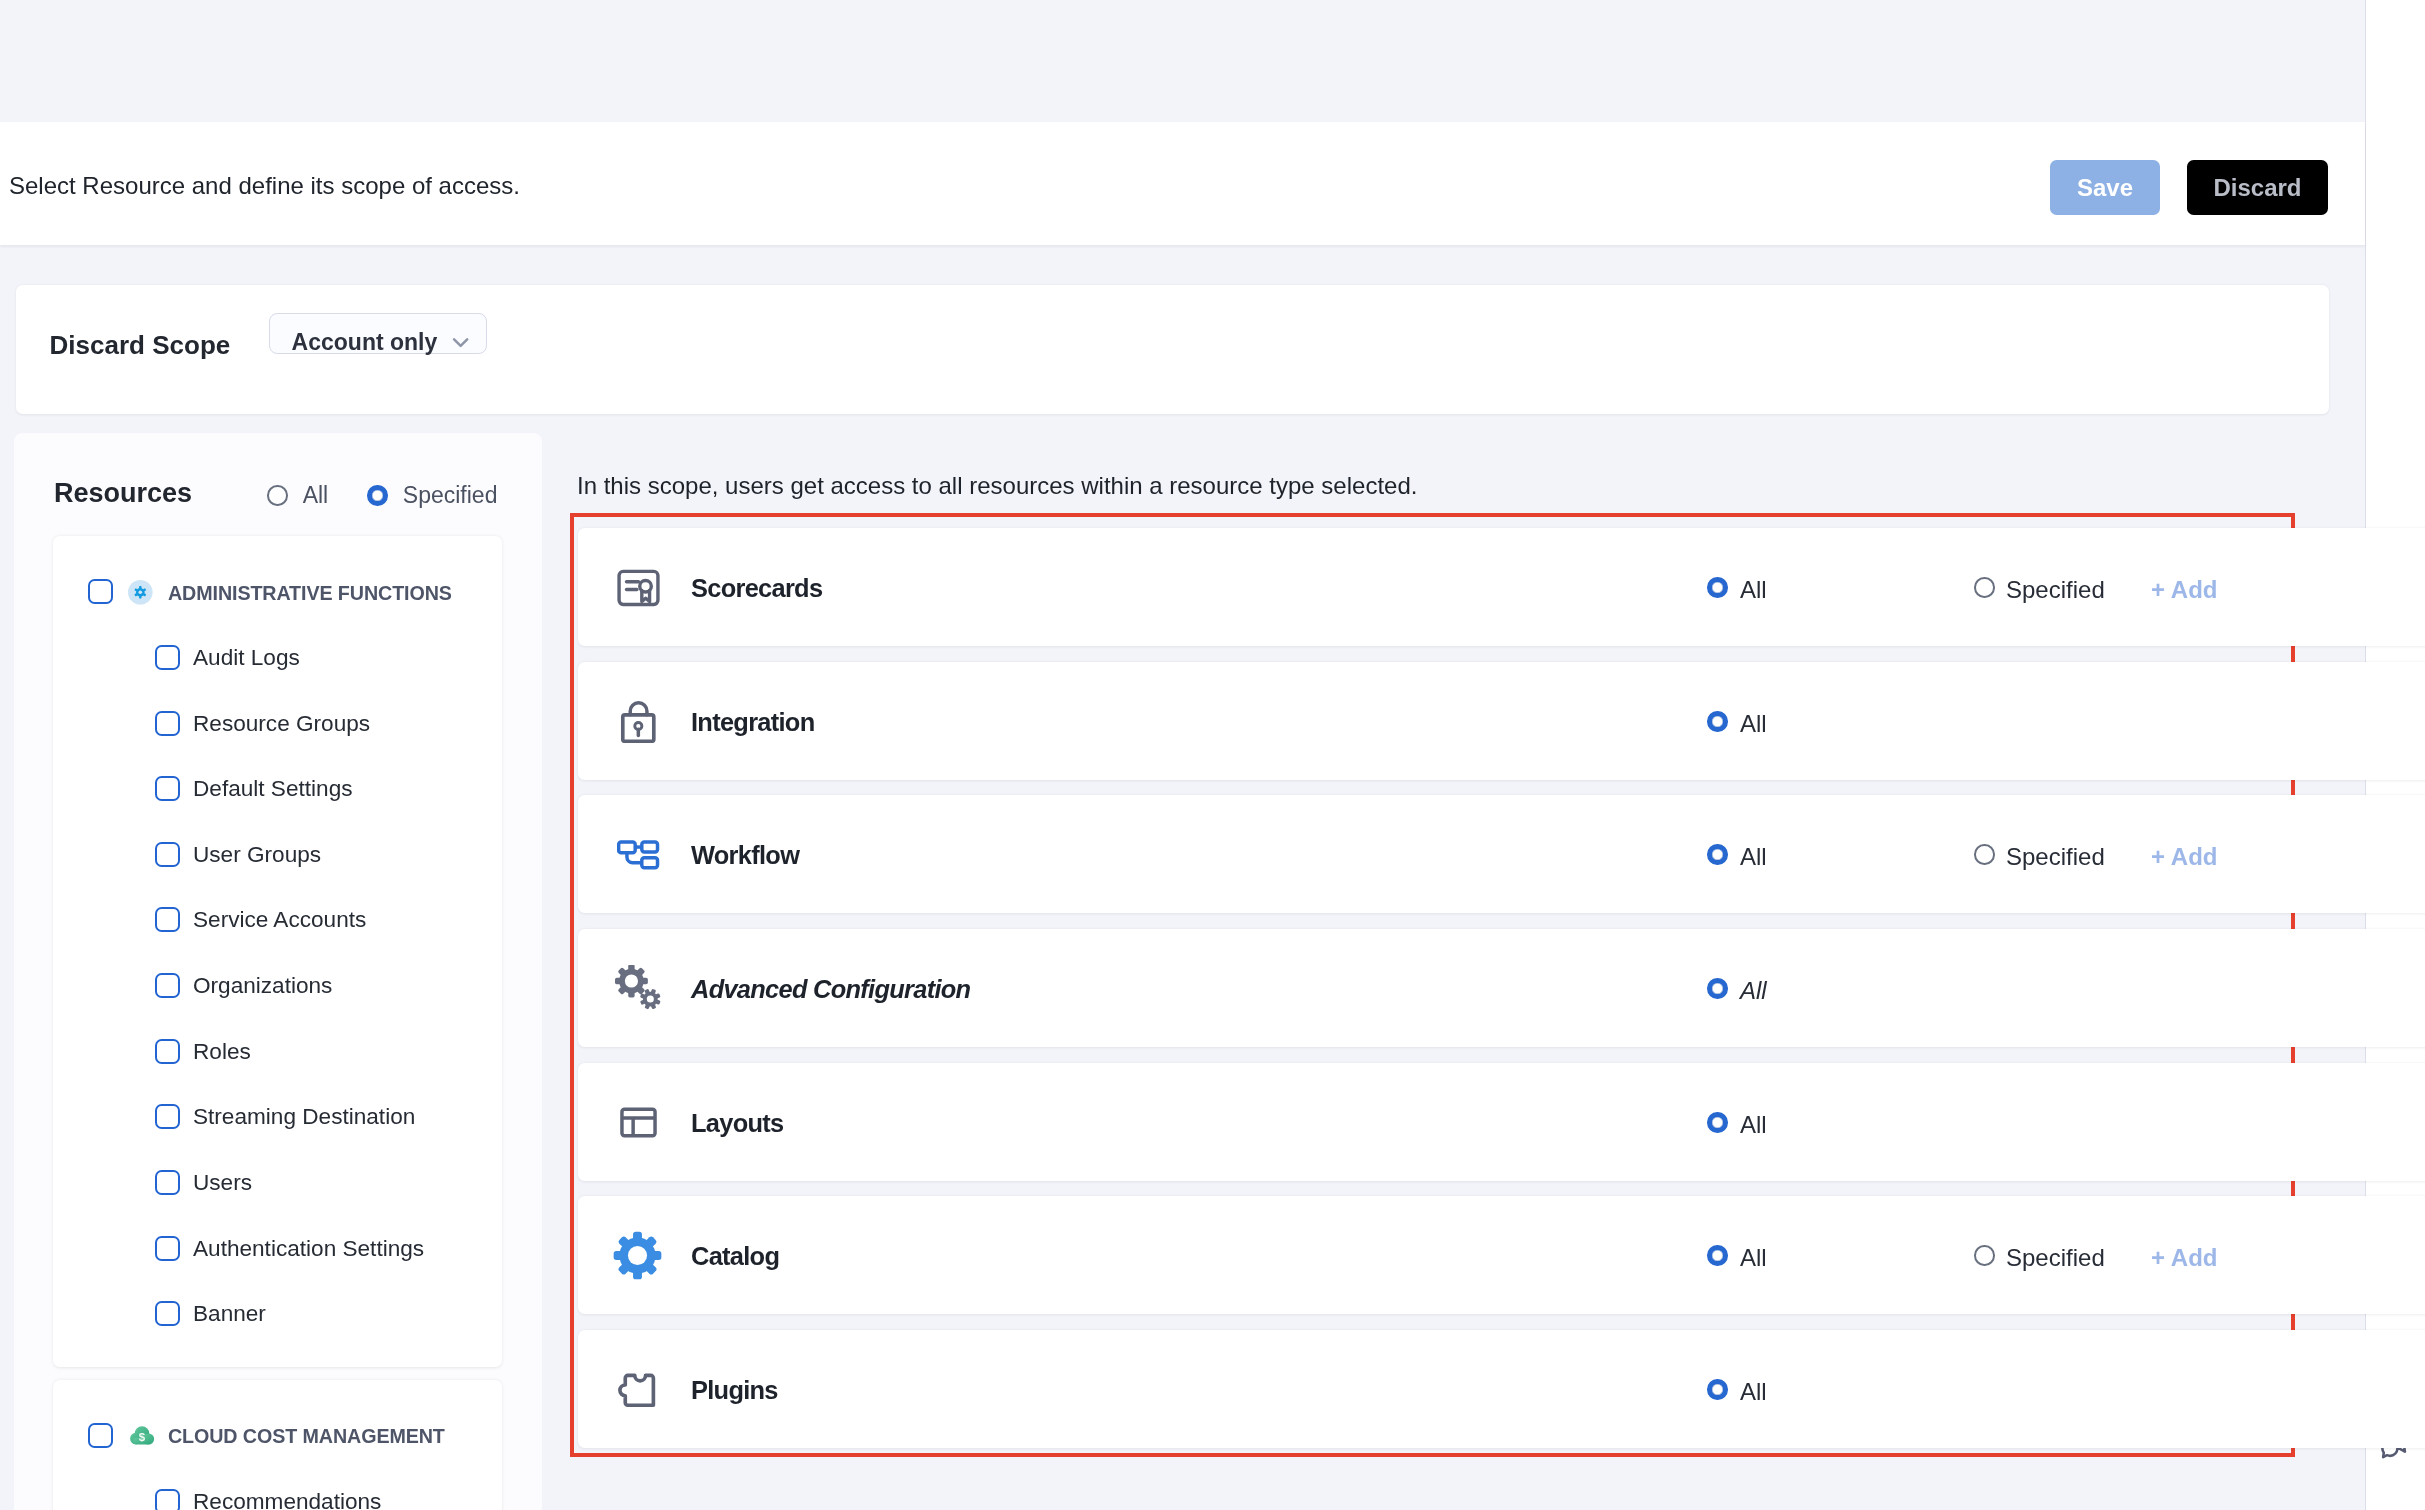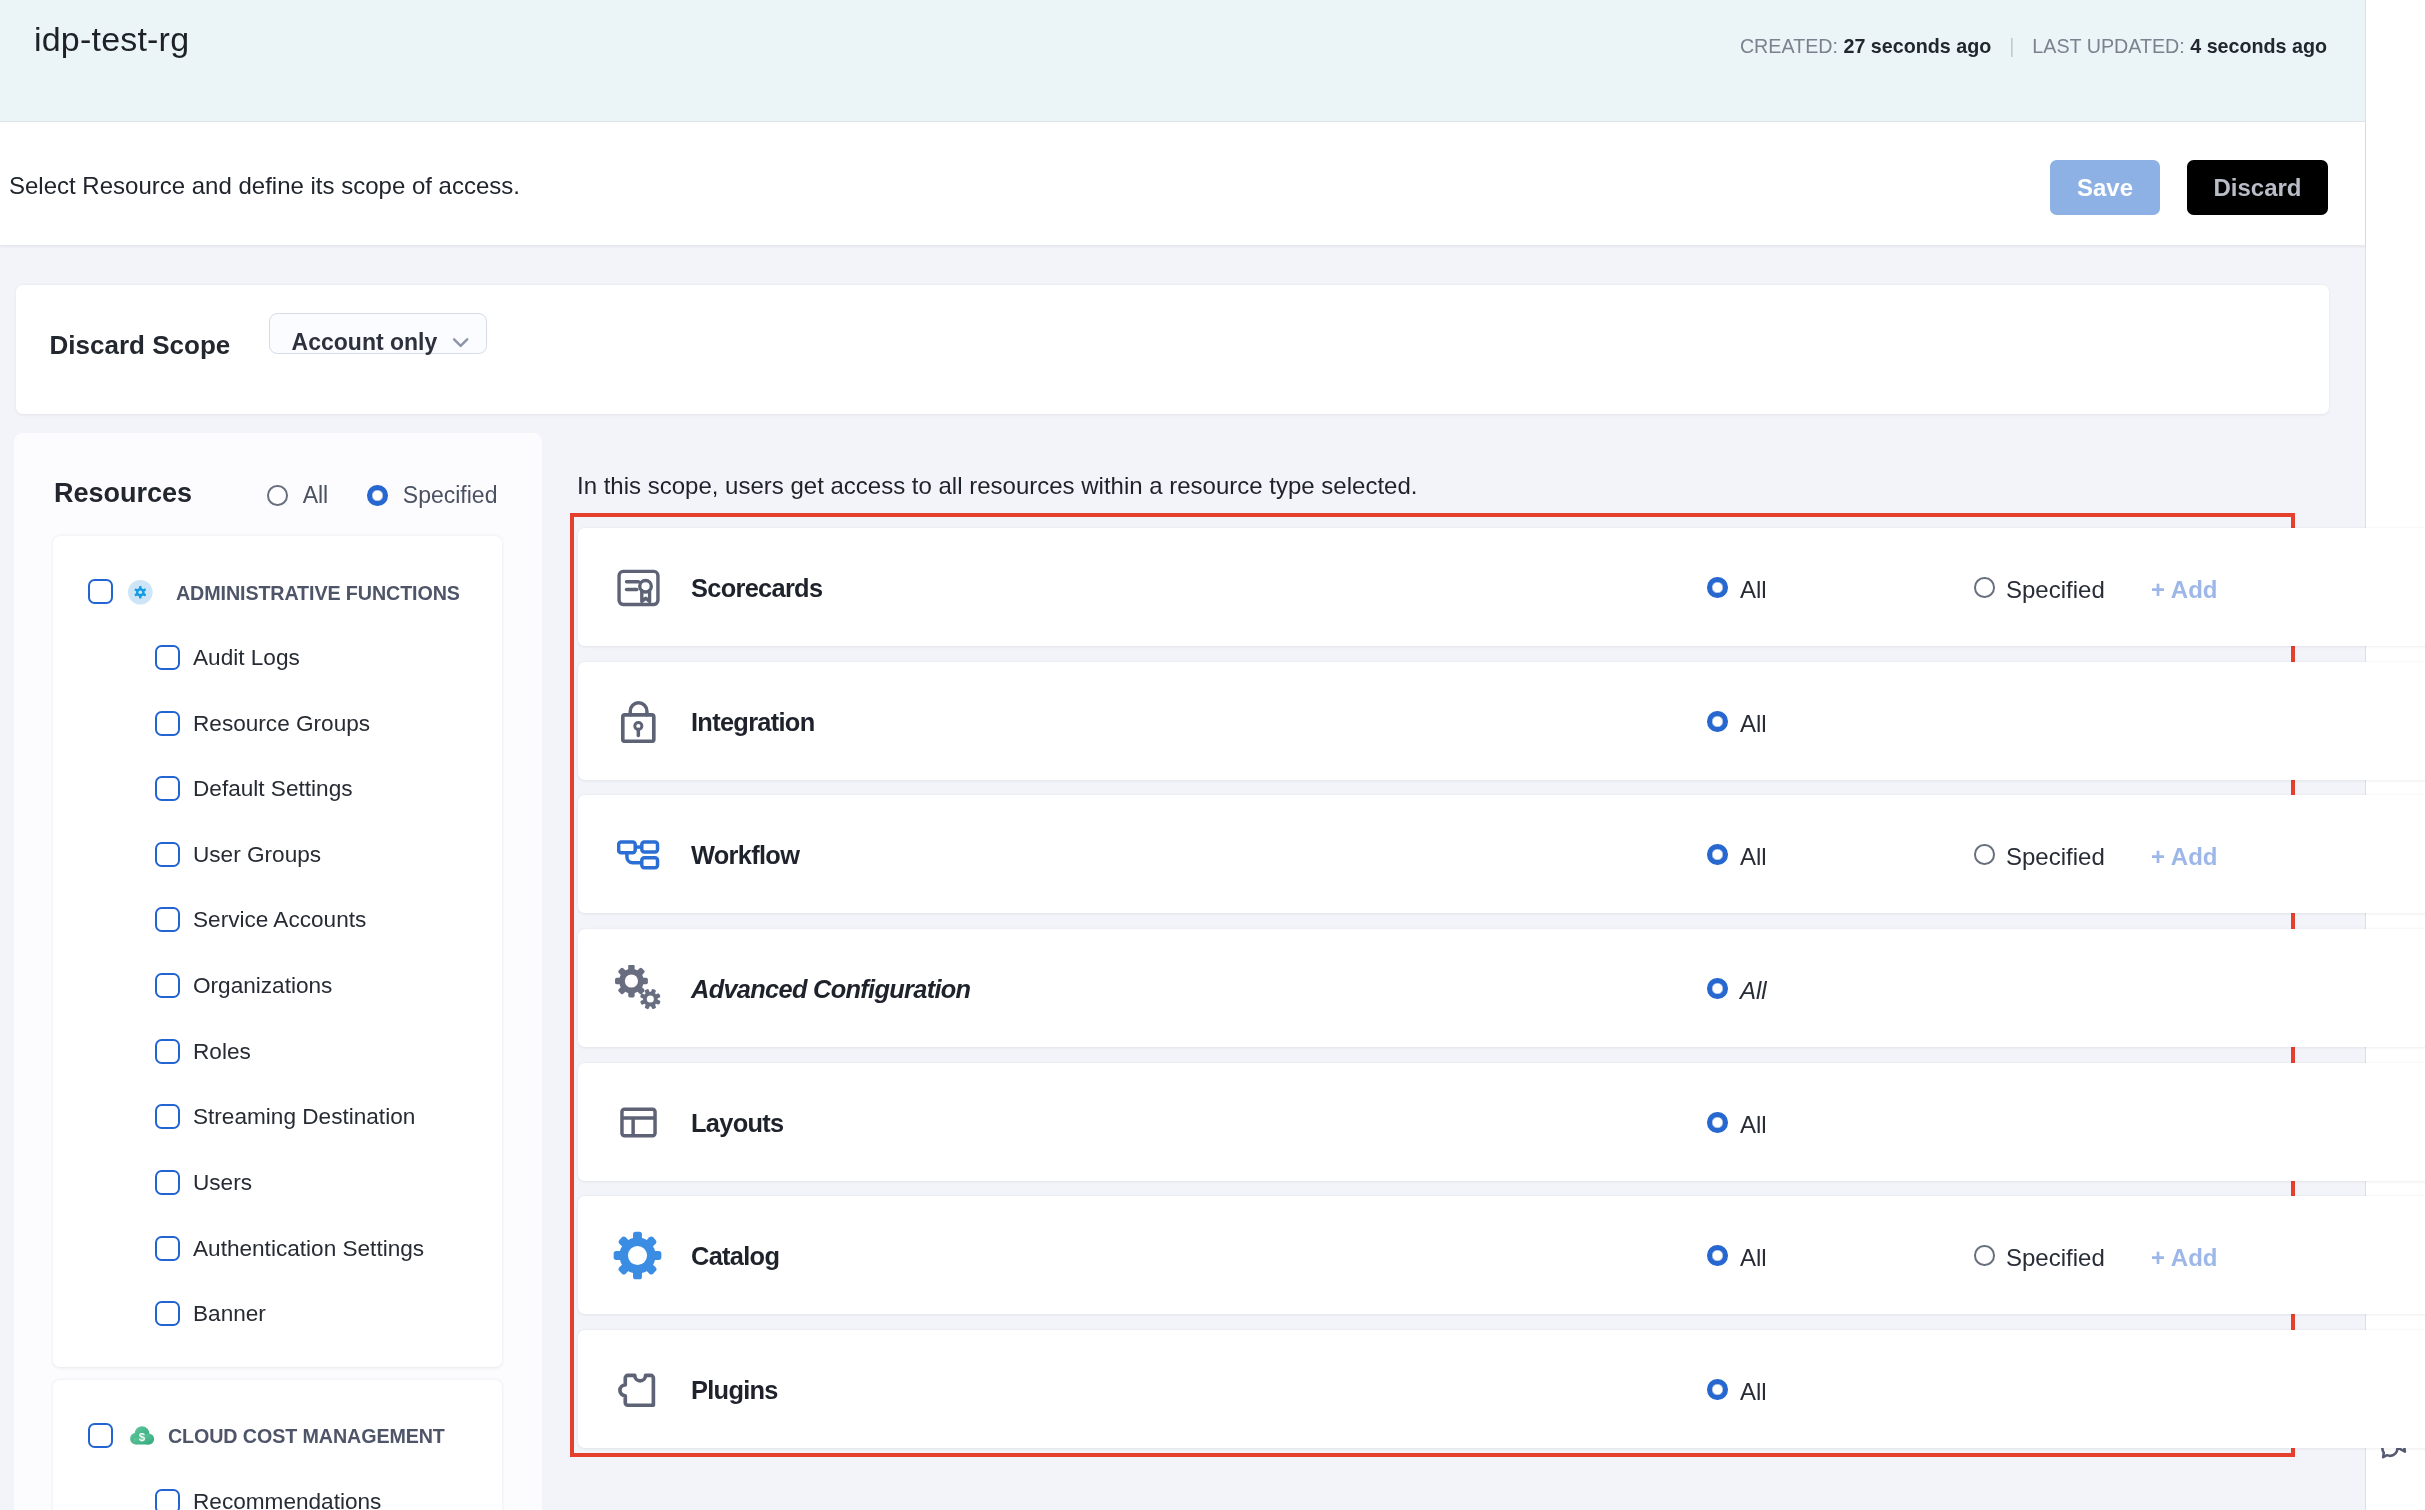--- a/index.html
+++ b/index.html
@@ -56,24 +56,20 @@
 .row .add { position:absolute; left:1573px; top:48px; font-size:24px; font-weight:700; color:#9cb7e8; }
 </style>
 </head>
 <body>
 <div id="root">
   <div id="rightstrip"></div>
   <div id="chaticon"><svg width="33" height="33" viewBox="0 0 40 40" fill="none" stroke="#565b72" stroke-width="3.1" stroke-linecap="round" stroke-linejoin="round">
         <path d="M12.3 17.6 a12.2 12.2 0 1 1 17 6.9 l0.9 6.6 -6.6 -3.7 a12.2 12.2 0 0 1 -2.5 0.5"></path>
         <path fill="#ffffff" d="M12.2 18.4 a8.9 8.9 0 0 1 8.9 8.9 a8.9 8.9 0 0 1 -8.9 8.9 c-1.3 0 -2.5 -0.3 -3.6 -0.8 l-4.8 2.3 0.8 -5.3 a8.9 8.9 0 0 1 7.6 -14 z"></path>
       </svg></div>
-  <div id="header">
-    <div id="title">idp-test-rg</div>
-    <div id="meta"><span class="lab">CREATED:</span> <b>27 seconds ago</b><span class="sep">|</span><span class="lab">LAST UPDATED:</span> <b>4 seconds ago</b></div>
-  </div>
   <div id="toolbar">
     <div id="tbtext">Select Resource and define its scope of access.</div>
     <div class="btn" id="savebtn">Save</div>
     <div class="btn" id="discardbtn">Discard</div>
   </div>
   <div id="scopecard">
     <div id="scopetitle">Discard Scope</div>
     <div id="dropdown">
       <div class="txt">Account only</div>
       <svg width="21.3" height="21.3" viewBox="0 0 26 26">
@@ -99,21 +95,21 @@
                   <rect x="-1.5" y="-7.6" width="3" height="3.4" rx="0.8" transform="rotate(60)"></rect>
                   <rect x="-1.5" y="-7.6" width="3" height="3.4" rx="0.8" transform="rotate(120)"></rect>
                   <rect x="-1.5" y="-7.6" width="3" height="3.4" rx="0.8" transform="rotate(180)"></rect>
                   <rect x="-1.5" y="-7.6" width="3" height="3.4" rx="0.8" transform="rotate(240)"></rect>
                   <rect x="-1.5" y="-7.6" width="3" height="3.4" rx="0.8" transform="rotate(300)"></rect>
                 </g>
                 <circle r="2.2" fill="#cde5f6"></circle>
               </g>
             </svg>
         </span>
-        <span class="catlab" style="top:45px;margin-left:8px;">ADMINISTRATIVE FUNCTIONS</span>
+        <span class="catlab" style="top:45px;">ADMINISTRATIVE FUNCTIONS</span>
       </div>
       <div class="subrow">
           <span class="cb" style="top:109px;"></span>
           <span class="sublab" style="top:109px;text-align:center;">Audit Logs</span>
         </div>
       <div class="subrow">
           <span class="cb" style="top:175px;"></span>
           <span class="sublab" style="top:175px;">Resource Groups</span>
         </div>
       <div class="subrow">

